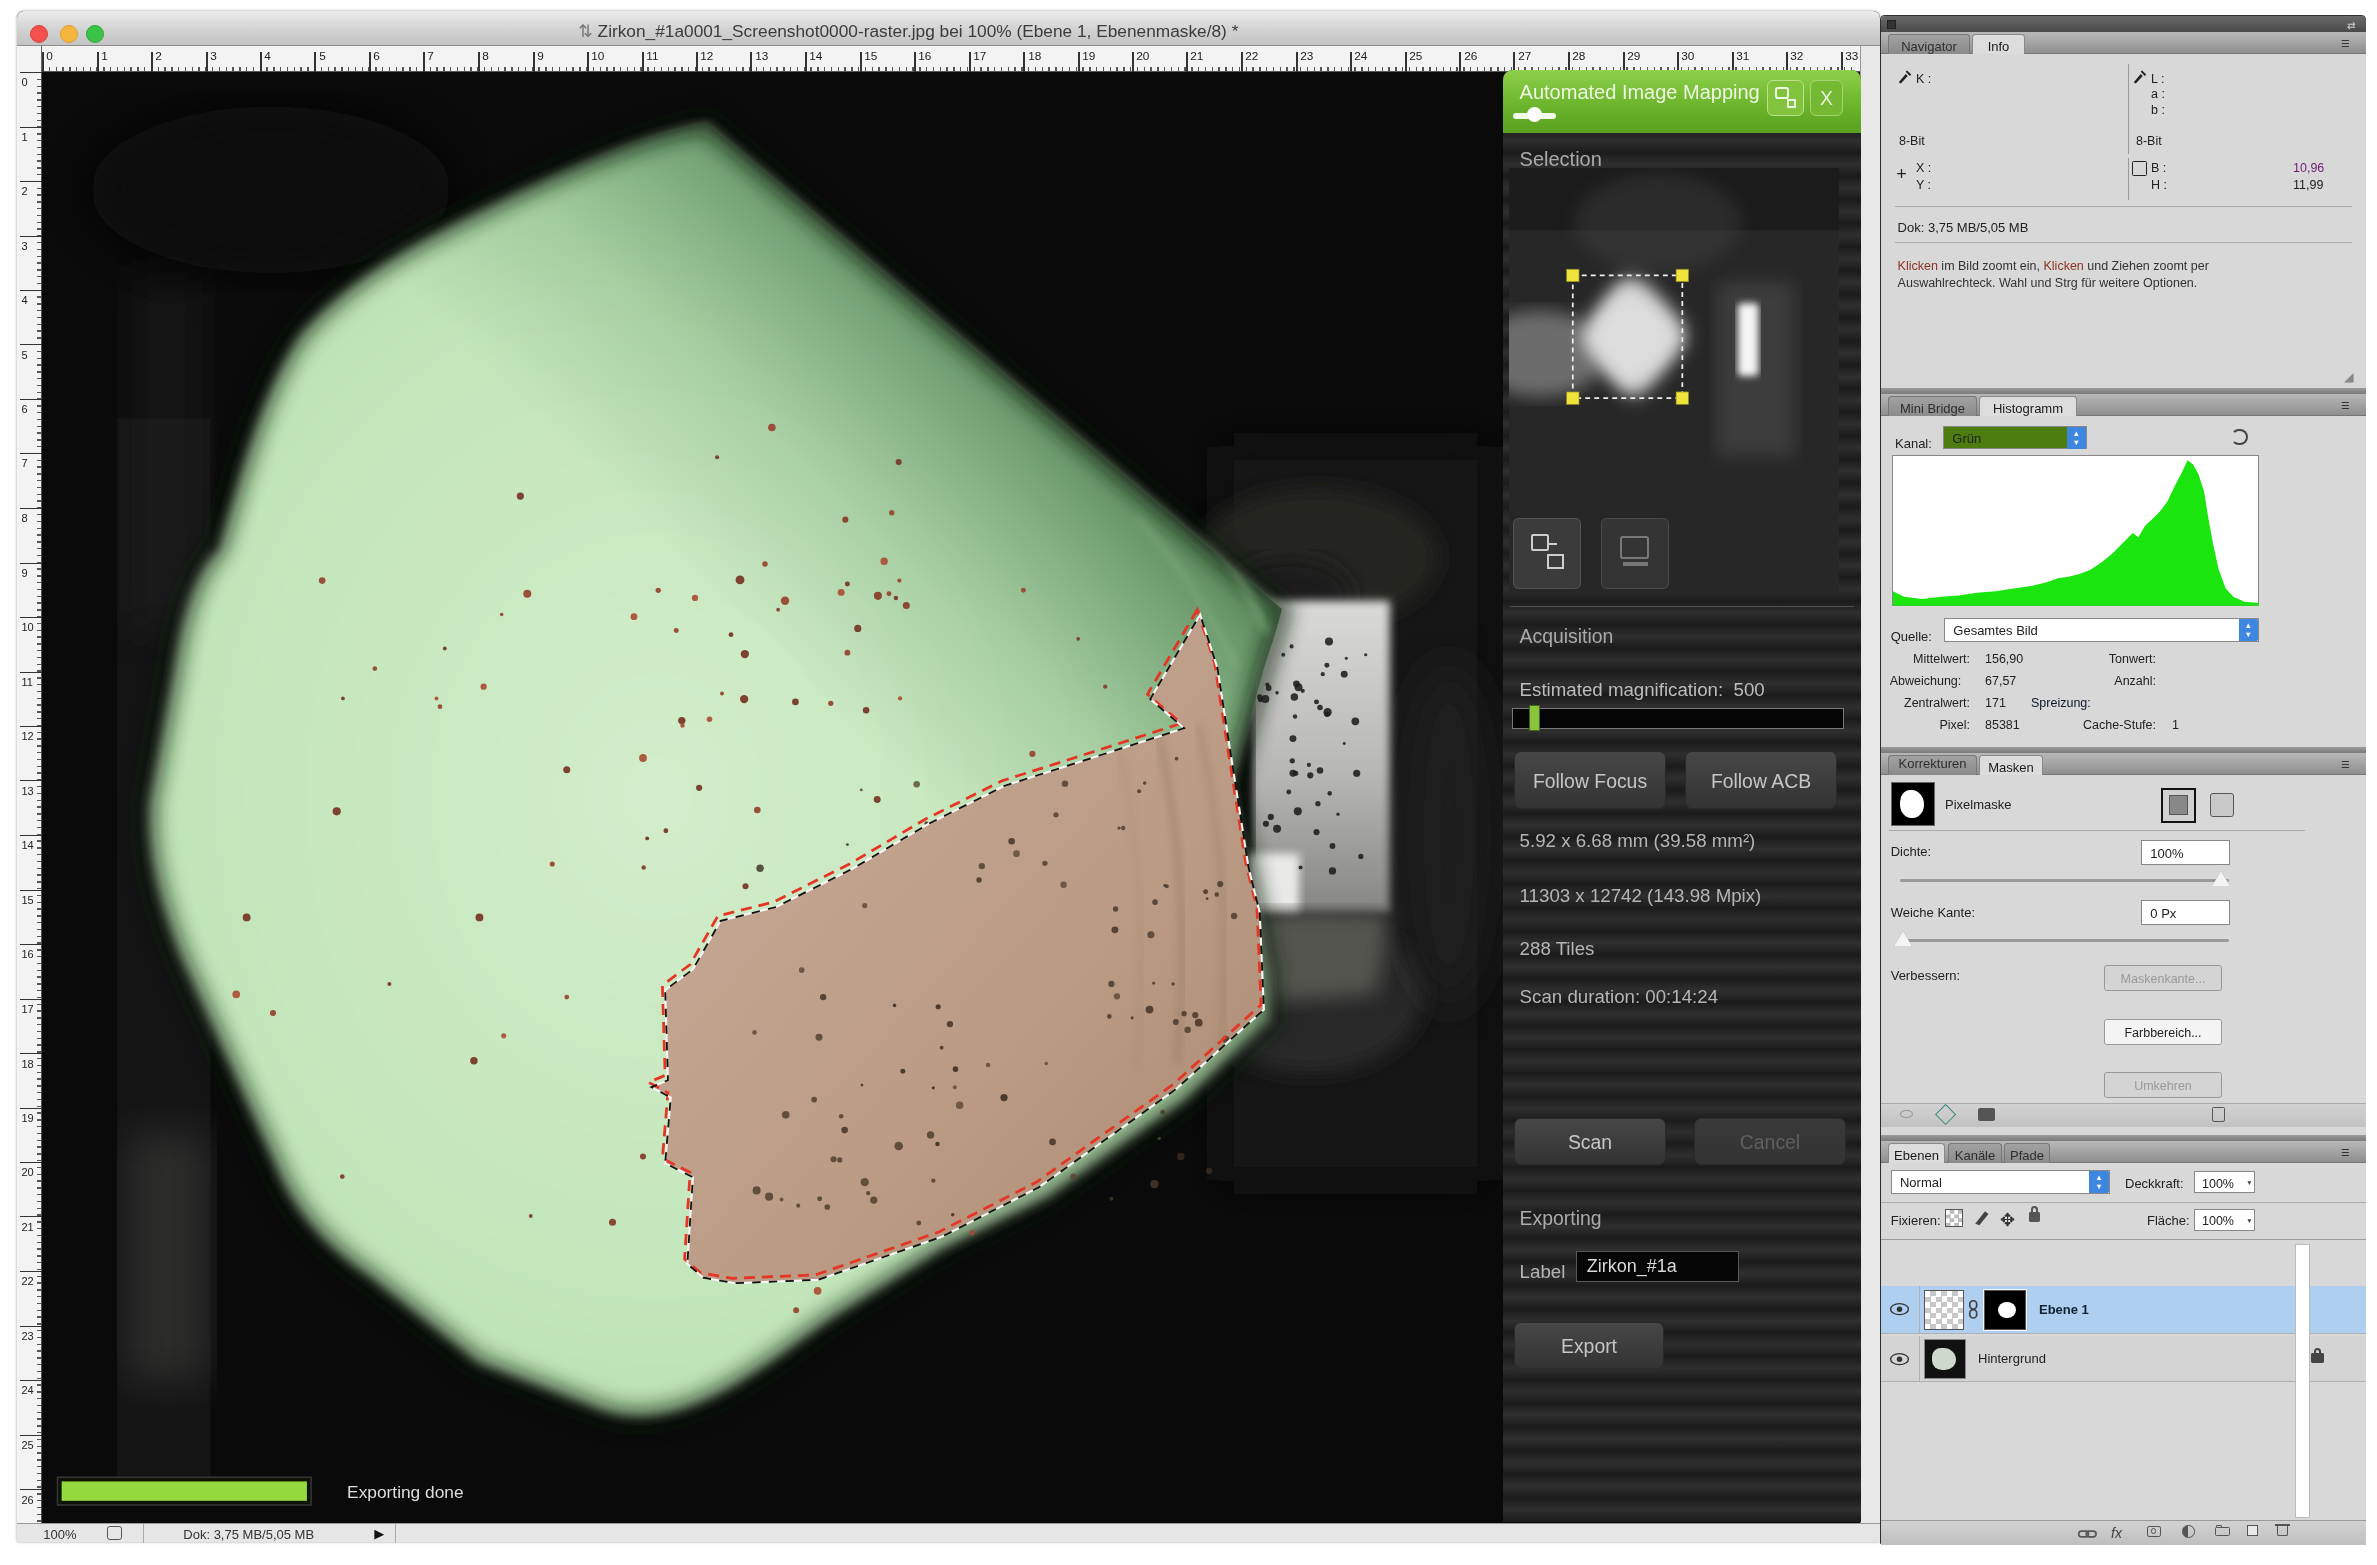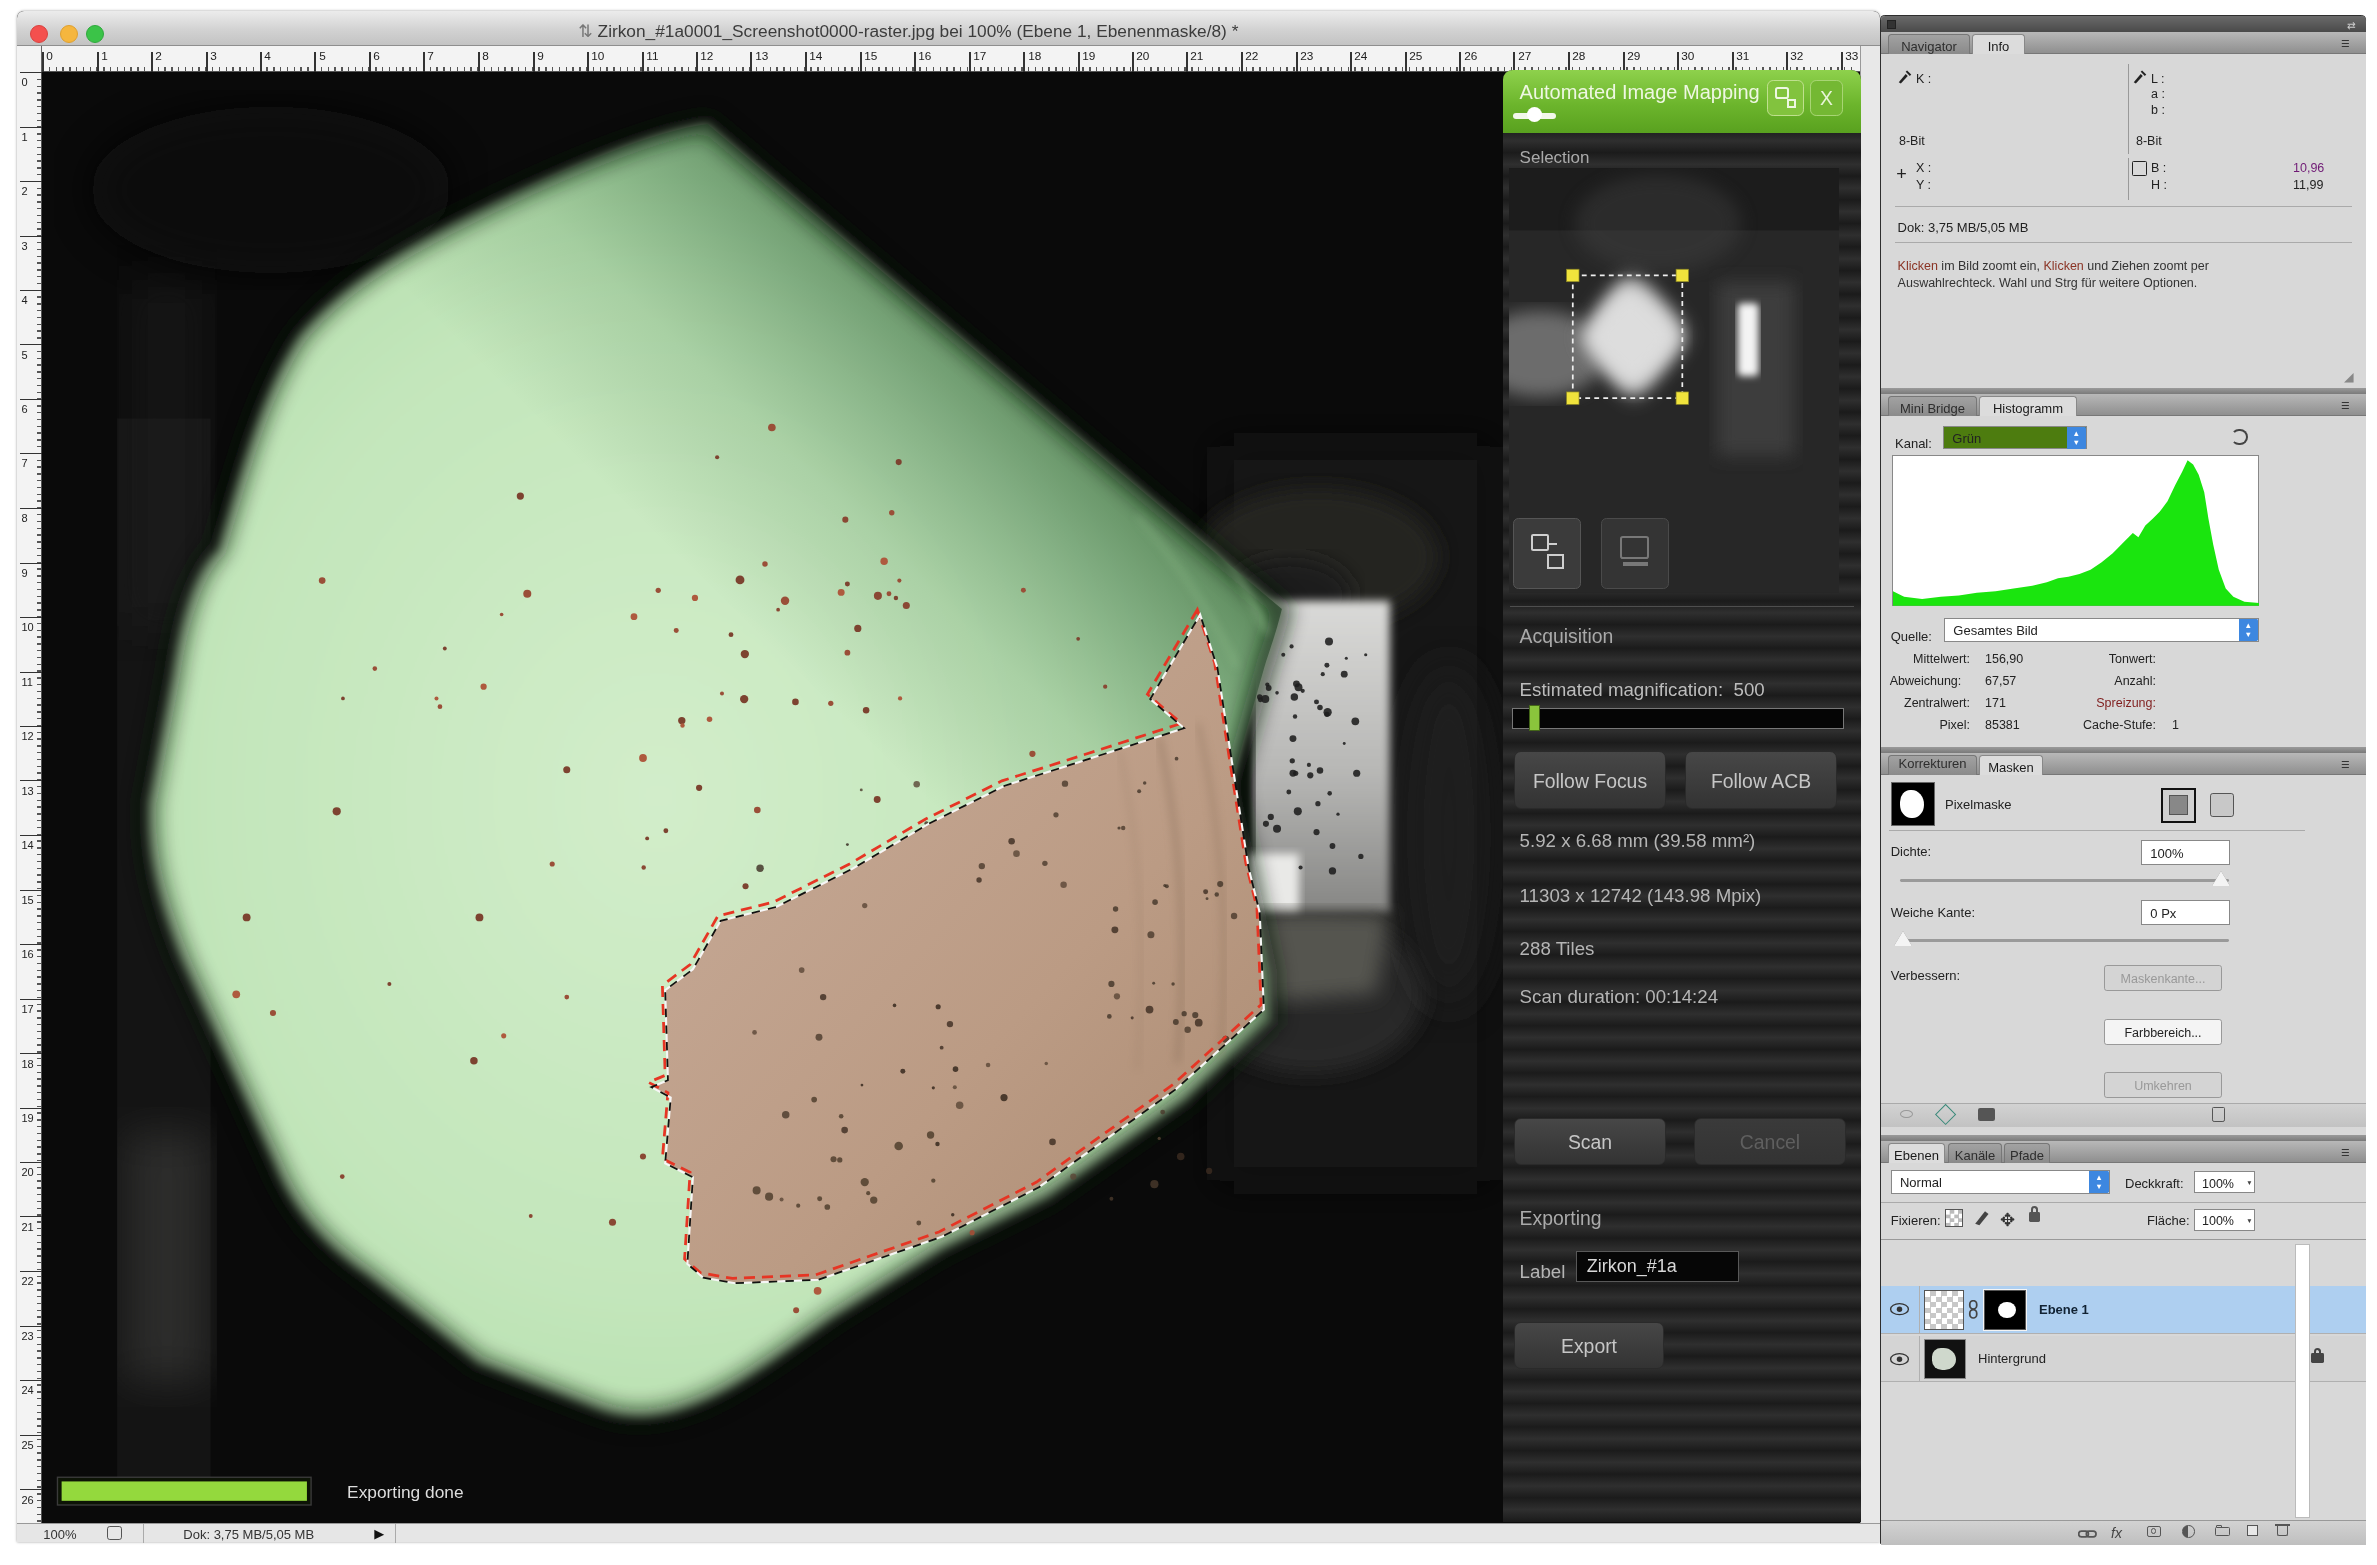--- a/index.html
+++ b/index.html
@@ -452,21 +452,21 @@
     <div class="abs" style="left:0;top:0;width:358px;height:63px;border-radius:9.7px 9.7px 0 0;background:linear-gradient(#8ed14c,#6cb52c 55%,#59a11f)">
       <div class="abs" style="left:16.6px;top:11px;font-size:20px;color:#eef7e2">Automated Image Mapping</div>
       <div class="abs" style="left:9.7px;top:43px;width:43px;height:6.2px;background:#f2f8ea;border-radius:3.5px"></div>
       <div class="abs" style="left:23.6px;top:37px;width:15.2px;height:15.2px;background:#fff;border-radius:50%"></div>
       <div class="abs" style="left:264px;top:9.7px;width:37px;height:36px;background:#82c33e;border:1.4px solid #bfe08e;border-radius:6.2px">
         <div class="abs" style="left:7px;top:6.2px;width:14px;height:12.5px;border:2.1px solid #eef7e2;border-radius:2.8px"></div>
         <div class="abs" style="left:18.7px;top:18px;width:9.7px;height:9px;border:2.1px solid #eef7e2"></div>
       </div>
       <div class="abs" style="left:307px;top:9.7px;width:33px;height:36px;background:#74b833;border:1.4px solid #a8d574;border-radius:6.2px;text-align:center;font-size:19.4px;color:#e8f4d8;line-height:35px">X</div>
     </div>
-    <div class="abs" style="left:16.6px;top:78px;font-size:17px;color:#aaa">Selection</div>
+    <div class="abs" style="left:16.6px;top:78px;font-size:20px;color:#aaa">Selection</div>
     <svg class="abs" style="left:6.2px;top:98px" width="330" height="425" viewBox="0 0 476 613">
       <defs>
         <filter id="pb">
           <feGaussianBlur stdDeviation="12"></feGaussianBlur>
         </filter>
         <filter id="pb2">
           <feGaussianBlur stdDeviation="5"></feGaussianBlur>
         </filter>
         <radialGradient id="pw" cx="50%" cy="50%" r="50%">
           <stop offset="0%" stop-color="#efefef"></stop>
@@ -574,21 +574,21 @@
       <div class="abs" style="left:0px;top:236px;width:89px;text-align:right;font-size:12.5px;color:#222">Mittelwert:</div>
       <div class="abs" style="left:104px;top:236px;font-size:12.5px;color:#222">156,90</div>
       <div class="abs" style="left:150px;top:236px;width:125px;text-align:right;font-size:12.5px;color:#222">Tonwert:</div>
       <div class="abs" style="left:291px;top:236px;font-size:12.5px;color:#222"></div>
       <div class="abs" style="left:0px;top:258px;width:89px;text-align:center;font-size:12.5px;color:#222">Abweichung:</div>
       <div class="abs" style="left:104px;top:258px;font-size:12.5px;color:#222">67,57</div>
       <div class="abs" style="left:150px;top:258px;width:125px;text-align:right;font-size:12.5px;color:#222">Anzahl:</div>
       <div class="abs" style="left:291px;top:258px;font-size:12.5px;color:#222"></div>
       <div class="abs" style="left:0px;top:280px;width:89px;text-align:right;font-size:12.5px;color:#222">Zentralwert:</div>
       <div class="abs" style="left:104px;top:280px;font-size:12.5px;color:#222">171</div>
-      <div class="abs" style="left:150px;top:280px;width:125px;text-align:right;font-size:12.5px;color:#7f1d1d">Spreizung:</div>
+      <div class="abs" style="left:150px;top:280px;width:125px;font-size:12.5px;color:#0f172a">Spreizung:</div>
       <div class="abs" style="left:291px;top:280px;font-size:12.5px;color:#222"></div>
       <div class="abs" style="left:0px;top:302px;width:89px;text-align:right;font-size:12.5px;color:#222">Pixel:</div>
       <div class="abs" style="left:104px;top:302px;font-size:12.5px;color:#222">85381</div>
       <div class="abs" style="left:150px;top:302px;width:125px;text-align:right;font-size:12.5px;color:#222">Cache-Stufe:</div>
       <div class="abs" style="left:291px;top:302px;font-size:12.5px;color:#222">1</div>
     </div>
     <div class="abs" style="left:0;top:731px;width:485px;height:5.5px;background:linear-gradient(#9a9a9a,#7a7a7a)"></div>
     <div class="abs" style="left:0;top:737px;width:485px;height:22px;background:linear-gradient(#b8b8b8,#8f8f8f);border-bottom:0.7px solid #777">
       <div class="abs" style="left:7px;top:2.1px;width:89px;height:20px;background:linear-gradient(#a2a2a2,#8a8a8a);border:0.7px solid #777;border-bottom:none;border-radius:3.5px 3.5px 0 0;text-align:center;font-size:13px;color:#2e2e2e;padding-top:0">Korrekturen</div>
       <div class="abs" style="left:98px;top:2.1px;width:64px;height:20px;background:#dcdcdc;border:0.7px solid #888;border-bottom:none;border-radius:3.5px 3.5px 0 0;text-align:center;font-size:13px;color:#1a1a1a;padding-top:3.5px">Masken</div>

